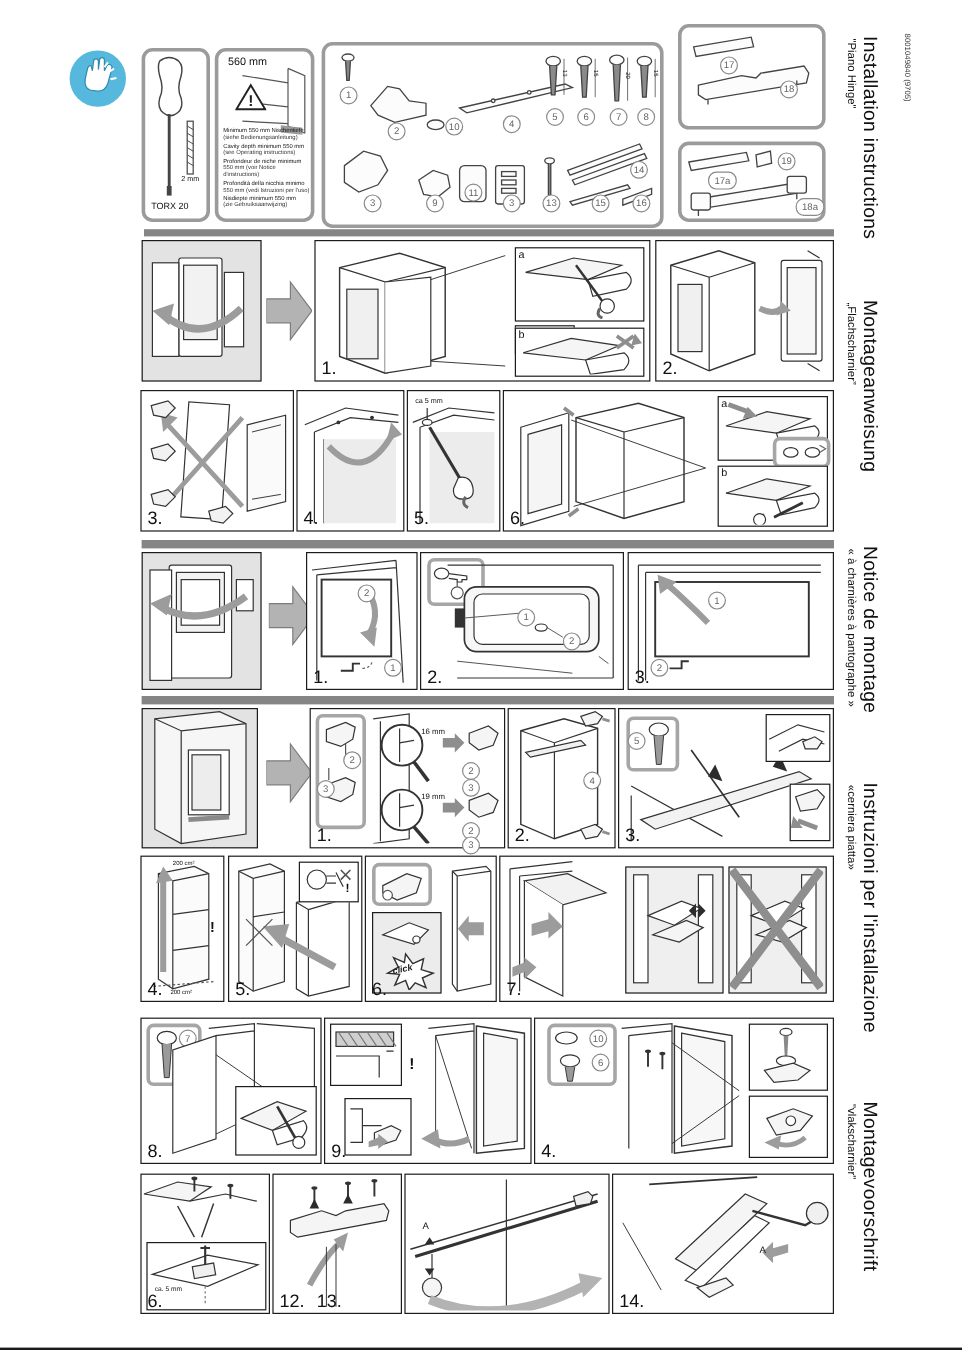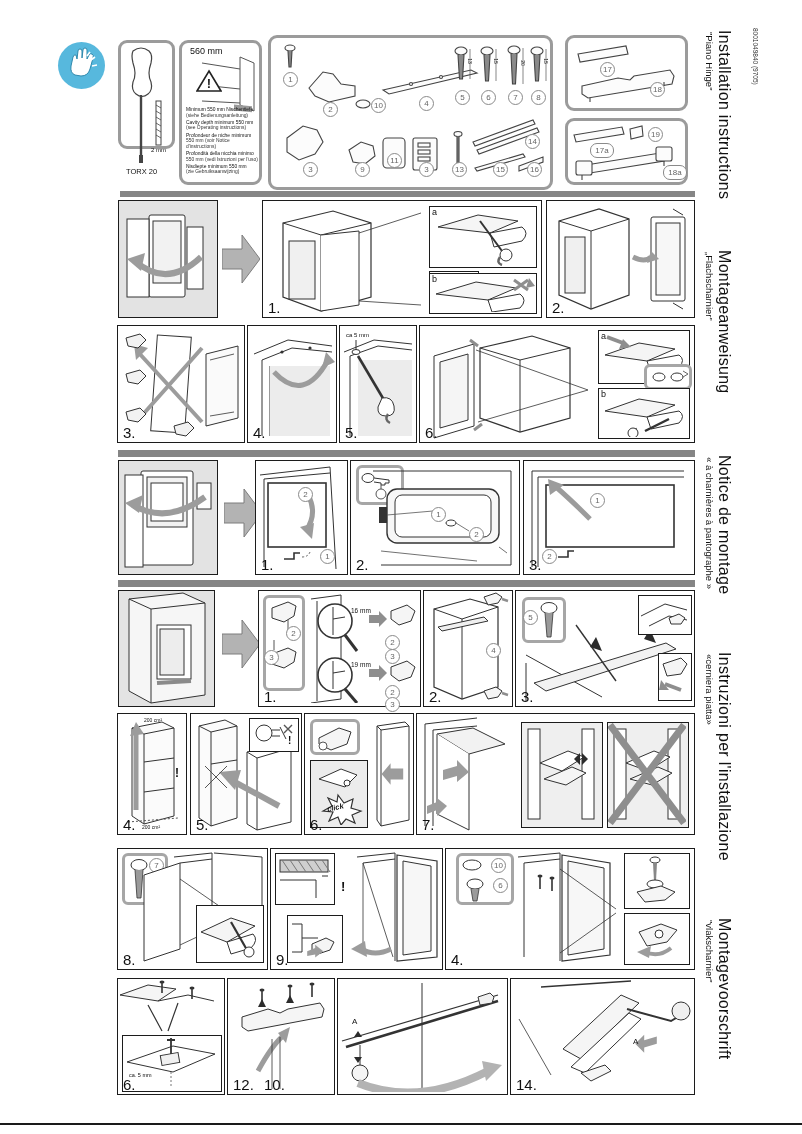--- a/index.html
+++ b/index.html
@@ -27,21 +27,21 @@
 
 <div id="page">
 
   <div style="position:absolute;left:58px;top:42px;width:47px;height:47px;border-radius:50%;background:#57b8dd;">
     <svg width="47" height="47" viewBox="0 0 47 47">
       <path d="M17 33 q-5 -2 -4 -9 l2 -9 q1 -3 3 -2 l1 4 1 -8 q0 -2 2 -2 t2 2 l0 7 1 -8 q0 -2 2 -2 t2 2 l0 9 2 -4 q1 -2 3 -1 t1 4 l-3 11 q-2 7 -9 7 z" fill="#fff" stroke="#2f89ad" stroke-width="1"></path>
       <path d="M29 14 l3 -4 M33 18 l4 -3 M34 24 l5 -1" stroke="#fff" stroke-width="1.6" fill="none"></path>
     </svg>
   </div>
 
-  <div class="gpanel" style="left:118px;top:40px;width:57px;height:109px;">
+  <div class="gpanel" style="left:118px;top:40px;width:57px;height:145px;">
     <svg width="50" height="138" viewBox="0 0 50 138">
       <path d="M12 8 q8 -6 16 0 q4 4 2 12 q-2 6 -2 10 q0 5 2 9 q2 8 -3 12 q-6 5 -12 0 q-5 -4 -3 -12 q2 -4 2 -9 q0 -4 -2 -10 q-2 -8 0 -12 z" fill="#fff" stroke="#444" stroke-width="1.2"></path>
       <line x1="20" y1="52" x2="20" y2="112" stroke="#444" stroke-width="2.4"></line>
       <rect x="18" y="112" width="4" height="8" fill="#444"></rect>
       <rect x="35" y="58" width="5" height="44" fill="#fff" stroke="#444" stroke-width="1"></rect>
       <path d="M35 62 l5 3 M35 68 l5 3 M35 74 l5 3 M35 80 l5 3 M35 86 l5 3 M35 92 l5 3" stroke="#444" stroke-width=".8"></path>
     </svg>
     <span class="lbl" style="left:30px;top:104px;font-size:6px;">2 mm</span>
     <span class="lbl" style="left:5px;top:124px;font-size:7.5px;">TORX 20</span>
   </div>
@@ -131,21 +131,21 @@
     <span class="cnum" style="left:32px;top:124px;">3</span>
     <span class="cnum" style="left:84px;top:124px;">9</span>
     <span class="cnum" style="left:116px;top:115px;">11</span>
     <span class="cnum" style="left:148px;top:124px;">3</span>
     <span class="cnum" style="left:181px;top:124px;">13</span>
     <span class="cnum" style="left:222px;top:96px;margin-left:32px;">14</span>
     <span class="cnum" style="left:222px;top:124px;">15</span>
     <span class="cnum" style="left:256px;top:124px;">16</span>
   </div>
 
-  <div class="gpanel" style="left:565px;top:35px;width:123px;height:76px;">
+  <div class="gpanel" style="left:565px;top:20px;width:123px;height:88px;">
     <svg width="115" height="68" viewBox="0 0 115 68">
       <g stroke="#444" stroke-width="1.1" fill="#fcfcfc">
         <path d="M10 16 L58 8 L60 16 L12 24 Z"></path>
         <path d="M14 48 L50 40 L62 42 L66 38 L102 32 L106 38 L104 46 L20 60 L14 56 Z"></path>
         <path d="M22 60 l0 4 M96 44 l0 4"></path>
       </g>
     </svg>
     <span class="cnum" style="left:32px;top:24px;">17</span>
     <span class="cnum" style="left:82px;top:44px;">18</span>
   </div>
@@ -687,21 +687,21 @@
       <ellipse cx="34" cy="11" rx="2.5" ry="1.5" fill="#333"></ellipse>
         <ellipse cx="62" cy="7" rx="2.5" ry="1.5" fill="#333"></ellipse>
         <ellipse cx="84" cy="5" rx="2.5" ry="1.5" fill="#333"></ellipse>
       <polygon points="30,28 34,20 38,28" fill="#2c2c2c"></polygon>
         <polygon points="58,24 62,16 66,24" fill="#2c2c2c"></polygon>
       <path d="M30 92 Q44 66 56 56" stroke="#9c9c9c" stroke-width="5" fill="none"></path>
       <polygon points="50,54 62,48 58,64" fill="#9c9c9c"></polygon>
       <path d="M44 60 L44 110 M52 58 L52 110" stroke="#333" stroke-width=".8"></path>
     </svg>
     <span class="step" style="left:5px;">12.</span>
-    <span class="step" style="left:36px;">10.</span>
+    <span class="step" style="left:36px;">13.</span>
   </div>
 
   <div class="panel" style="left:337px;top:978px;width:171px;height:117px;">
     <svg width="167" height="113" viewBox="0 0 167 113">
       <line x1="84" y1="4" x2="84" y2="110" stroke="#333"></line>
       <path d="M4 62 L160 16" stroke="#333" stroke-width="1.2"></path>
       <path d="M8 68 L160 22" stroke="#333" stroke-width="2.6"></path>
       <path d="M140 18 l12 -4 4 4 -2 6 -12 2 z" fill="#f0f0f0" stroke="#333"></path>
       <path d="M22 66 L22 88" stroke="#333"></path>
       <circle cx="22" cy="94" r="8" fill="#f5f5f5" stroke="#333"></circle>

